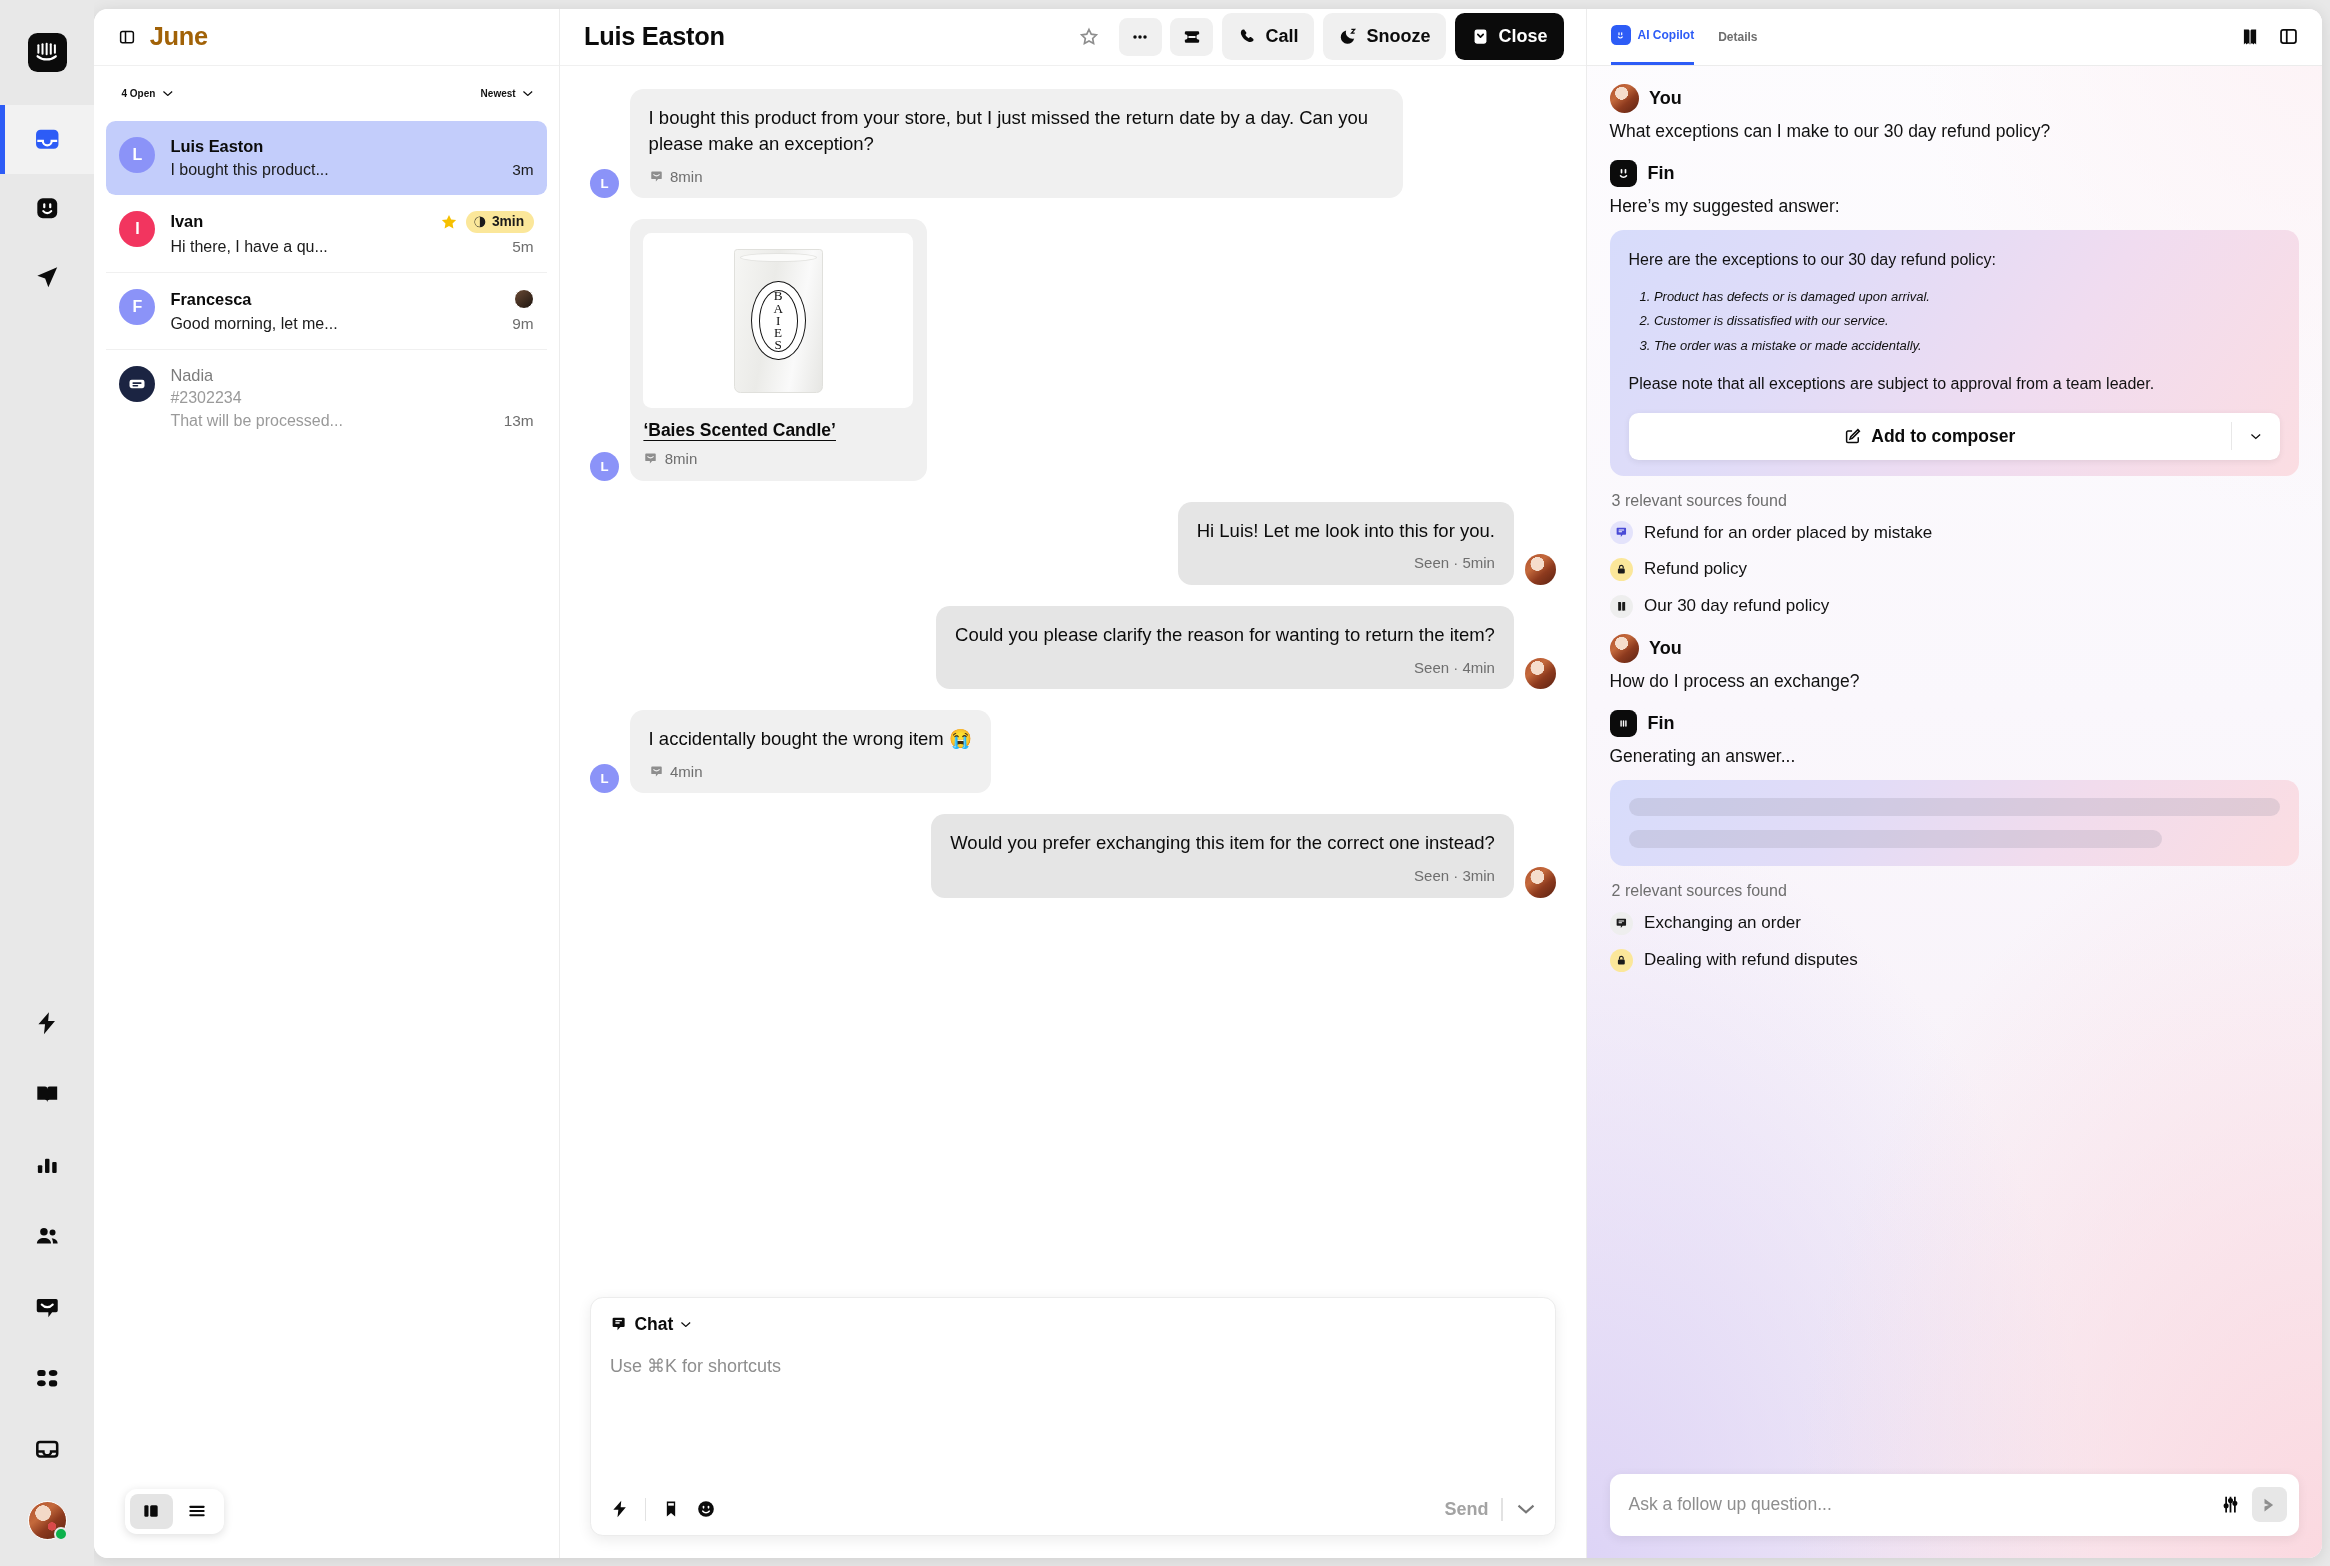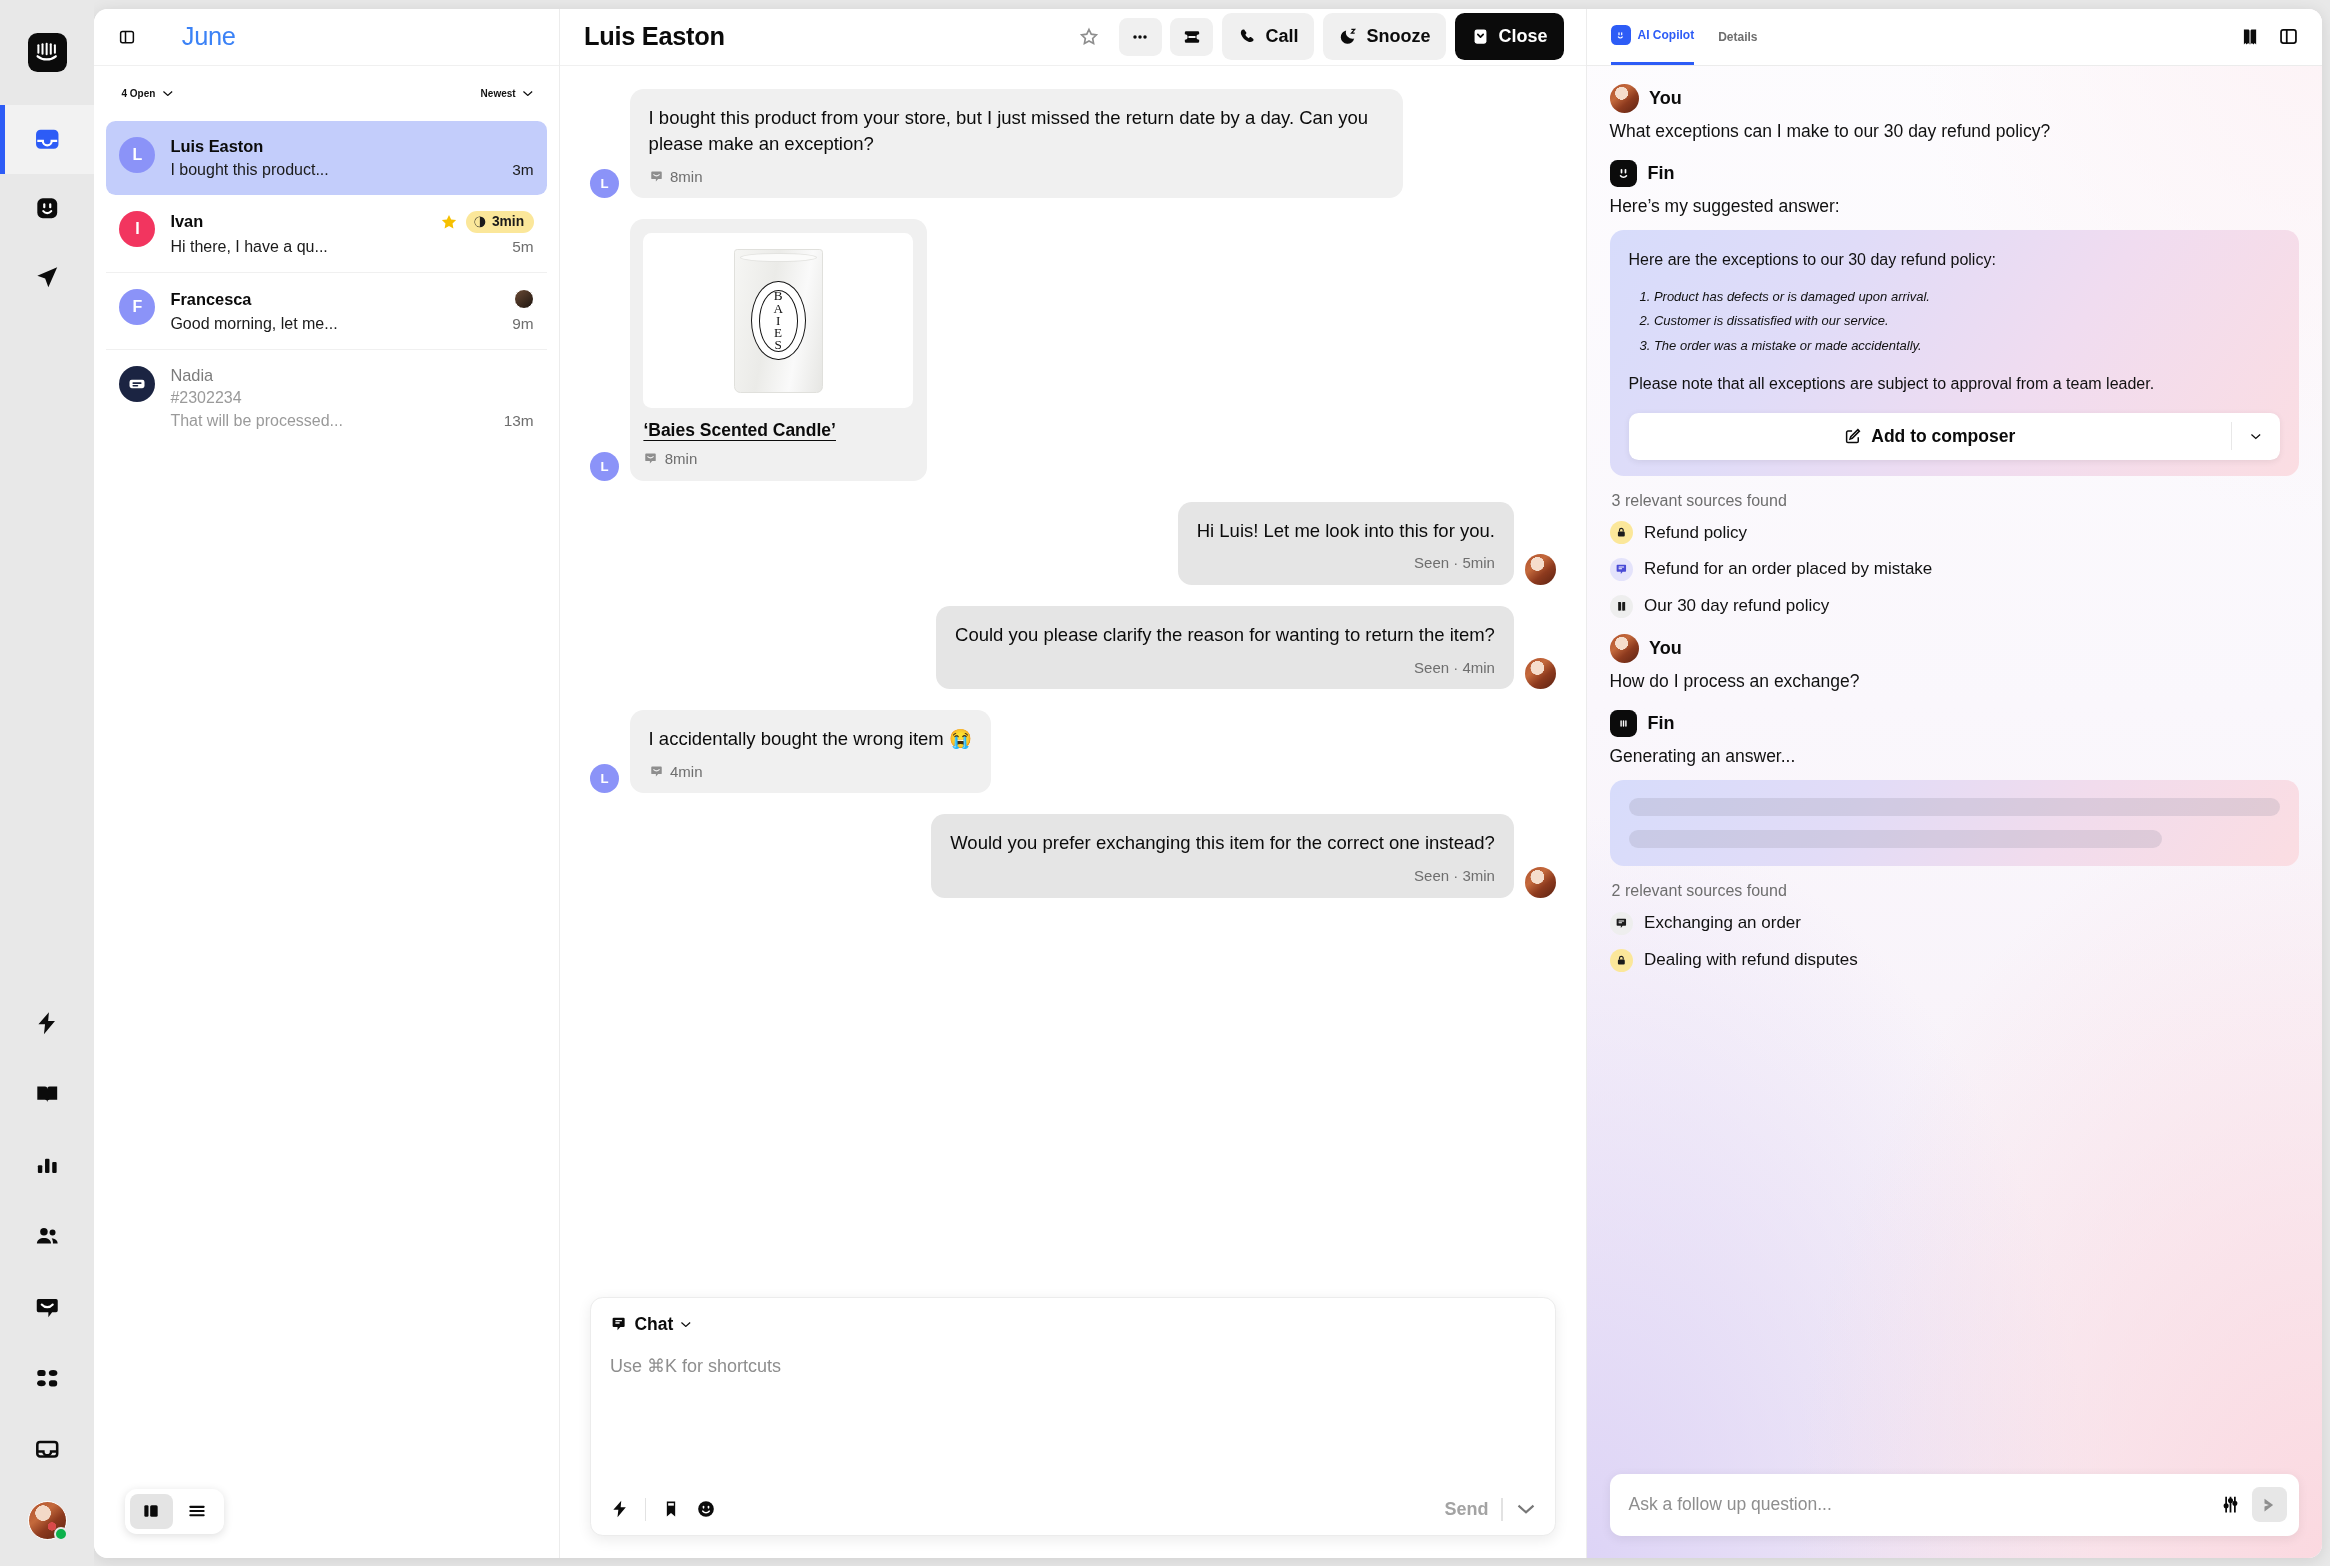--- a/index.html
+++ b/index.html
@@ -64,21 +64,21 @@
   .inbox {
     width: 466px; flex: 0 0 466px;
     background: #fff; display: flex; flex-direction: column;
     border-right: 1.1px solid #ececec; position: relative;
   }
   .inbox-header {
     height: 57px; display:flex; align-items:center; gap: 13.8px;
     padding: 0 24px; border-bottom: 1.1px solid #f0f0f0;
   }
   .inbox-header .ico { width:18px; height:18px; display:flex; align-items:center; justify-content:center; }
-  .inbox-title { font-size: 25.4px; font-weight: 400; color:#3b82f6; letter-spacing:-0.3px;margin-left:32px; }
+  .inbox-title { font-size: 25.4px; font-weight: 700; color:#a16207; letter-spacing:-0.3px; }
   .inbox-filters {
     height: 55px; display:flex; align-items:center; justify-content: space-between;
     padding: 0 25.4px 0 27.5px;
   }
   .filter-btn { display:flex; align-items:center; gap: 6.4px; font-size: 10px; font-weight:600; color:#111; }
   .chev { width: 11.6px; height: 6.9px; }
   .conv-list { flex:1 1 auto; overflow:hidden; padding: 0 11.6px; }
   .conv {
     display:flex; gap: 15px; padding: 16px 13.8px 16px 13.8px; border-radius: 9.5px;
     position: relative;
@@ -772,37 +772,37 @@
               <span class="caret">
                 <svg class="chev" viewBox="0 0 24 14" fill="none" stroke="#0b0b0b" stroke-width="2.6">
                     <path d="M3 3l9 8 9-8"></path>
                   </svg>
               </span>
             </div>
           </div>
 
           <div class="sources-label">3 relevant sources found</div>
           <div class="source-item">
-            <span class="src-ico yellow">
-              <svg viewBox="0 0 24 24" fill="#1b1b1b">
-                  <rect x="5.5" y="10.5" width="13" height="9.5" rx="2.2"></rect>
-                  <path d="M8.5 10.5V8a3.5 3.5 0 0 1 7 0v2.5" stroke="#1b1b1b" stroke-width="2.2" fill="none"></path>
-                </svg>
-            </span>
-            <span class="source-text">Refund policy</span>
-          </div>
-          <div class="source-item">
             <span class="src-ico lilac">
               <svg viewBox="0 0 24 24" fill="#4a4bd6">
                   <path d="M4.5 3.5h15a1.4 1.4 0 0 1 1.4 1.4v10.3a1.4 1.4 0 0 1-1.4 1.4h-5L11 21v-4.4H4.5a1.4 1.4 0 0 1-1.4-1.4V4.9a1.4 1.4 0 0 1 1.4-1.4z"></path>
                   <rect x="6.5" y="6.5" width="11" height="1.8" rx=".9" fill="#fff"></rect>
                   <rect x="6.5" y="10" width="7" height="1.8" rx=".9" fill="#fff"></rect>
                 </svg>
             </span>
             <span class="source-text">Refund for an order placed by mistake</span>
+          </div>
+          <div class="source-item">
+            <span class="src-ico yellow">
+              <svg viewBox="0 0 24 24" fill="#1b1b1b">
+                  <rect x="5.5" y="10.5" width="13" height="9.5" rx="2.2"></rect>
+                  <path d="M8.5 10.5V8a3.5 3.5 0 0 1 7 0v2.5" stroke="#1b1b1b" stroke-width="2.2" fill="none"></path>
+                </svg>
+            </span>
+            <span class="source-text">Refund policy</span>
           </div>
           <div class="source-item">
             <span class="src-ico grey">
               <svg viewBox="0 0 24 24" fill="#1b1b1b">
                   <path d="M4 4h6.2c.8 0 1.4.6 1.4 1.4V21l-1.4-1.4L8.8 21l-1.4-1.4L6 21V4zM20 4h-5c-.8 0-1.4.6-1.4 1.4V21l1.4-1.4L16.4 21l1.4-1.4L19.2 21V4z"></path>
                 </svg>
             </span>
             <span class="source-text">Our 30 day refund policy</span>
           </div>
         </div>

